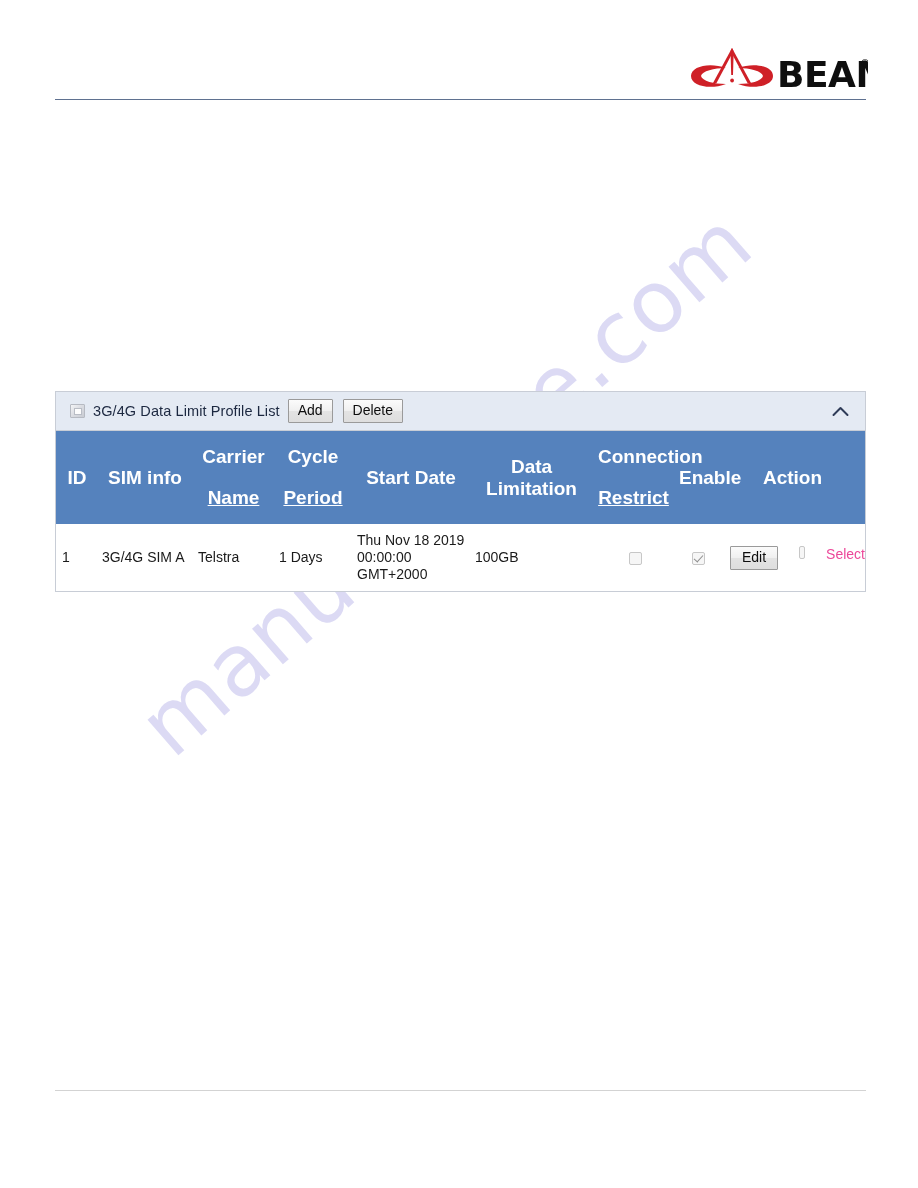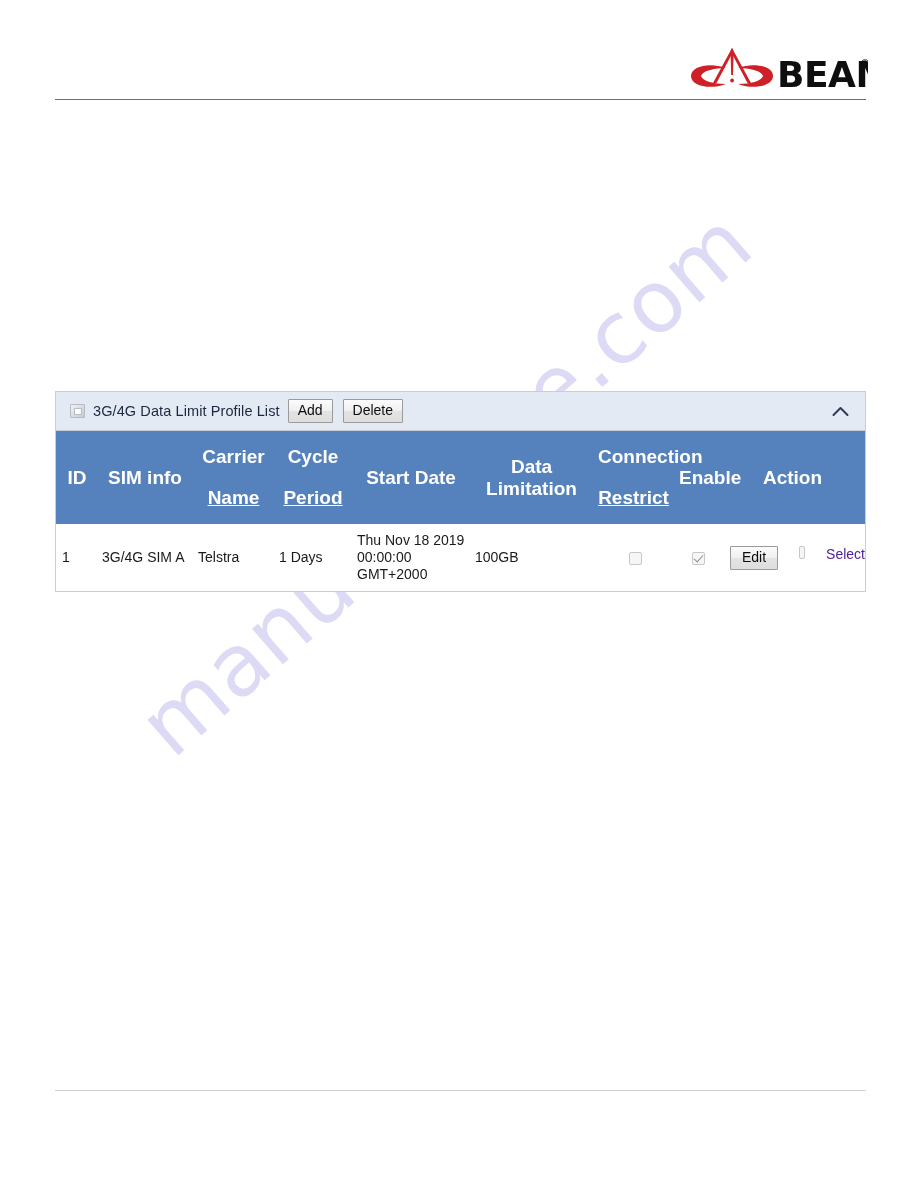--- a/index.html
+++ b/index.html
@@ -245,21 +245,21 @@
     gap: 21px;
     padding-left: 6px;
   }
   .btn-edit {
     font-size: 14px;
     padding: 2px 11px 3px 11px;
     margin-right: 0;
   }
   .select-label {
     font-size: 14px;
-    color: #4c1d95;
+    color: #ec4899;
   }
 </style>
 </head>
 <body>
 
 <div class="page">
 
   <div class="watermark">
     <div class="watermark-text">manualshive.com</div>
   </div>

